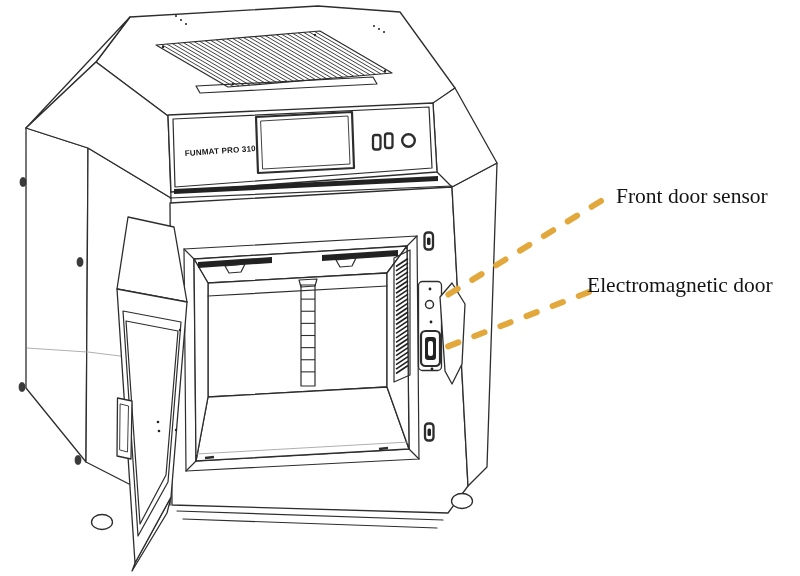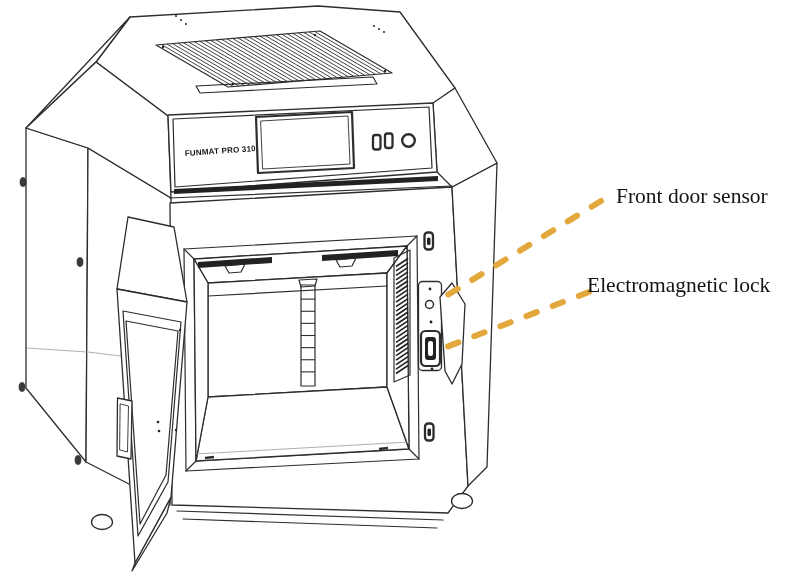--- a/index.html
+++ b/index.html
@@ -236,14 +236,14 @@
     <circle class="dark" cx="176" cy="430" r="1.2"></circle>
   </g>
 
   <g>
     <line class="arrow" x1="601" y1="201" x2="441" y2="299" stroke="#E2A83C"></line>
     <line class="arrow" x1="589" y1="292" x2="436" y2="351" stroke="#E2A83C"></line>
   </g>
 </svg>
 
 <div class="label" style="left:616px;top:184px">Front door sensor</div>
-<div class="label" style="left:587px;top:273px">Electromagnetic lock</div>
+<div class="label" style="left:587px;top:273px">Electromagnetic door</div>
 </div>
 
 </body></html>

